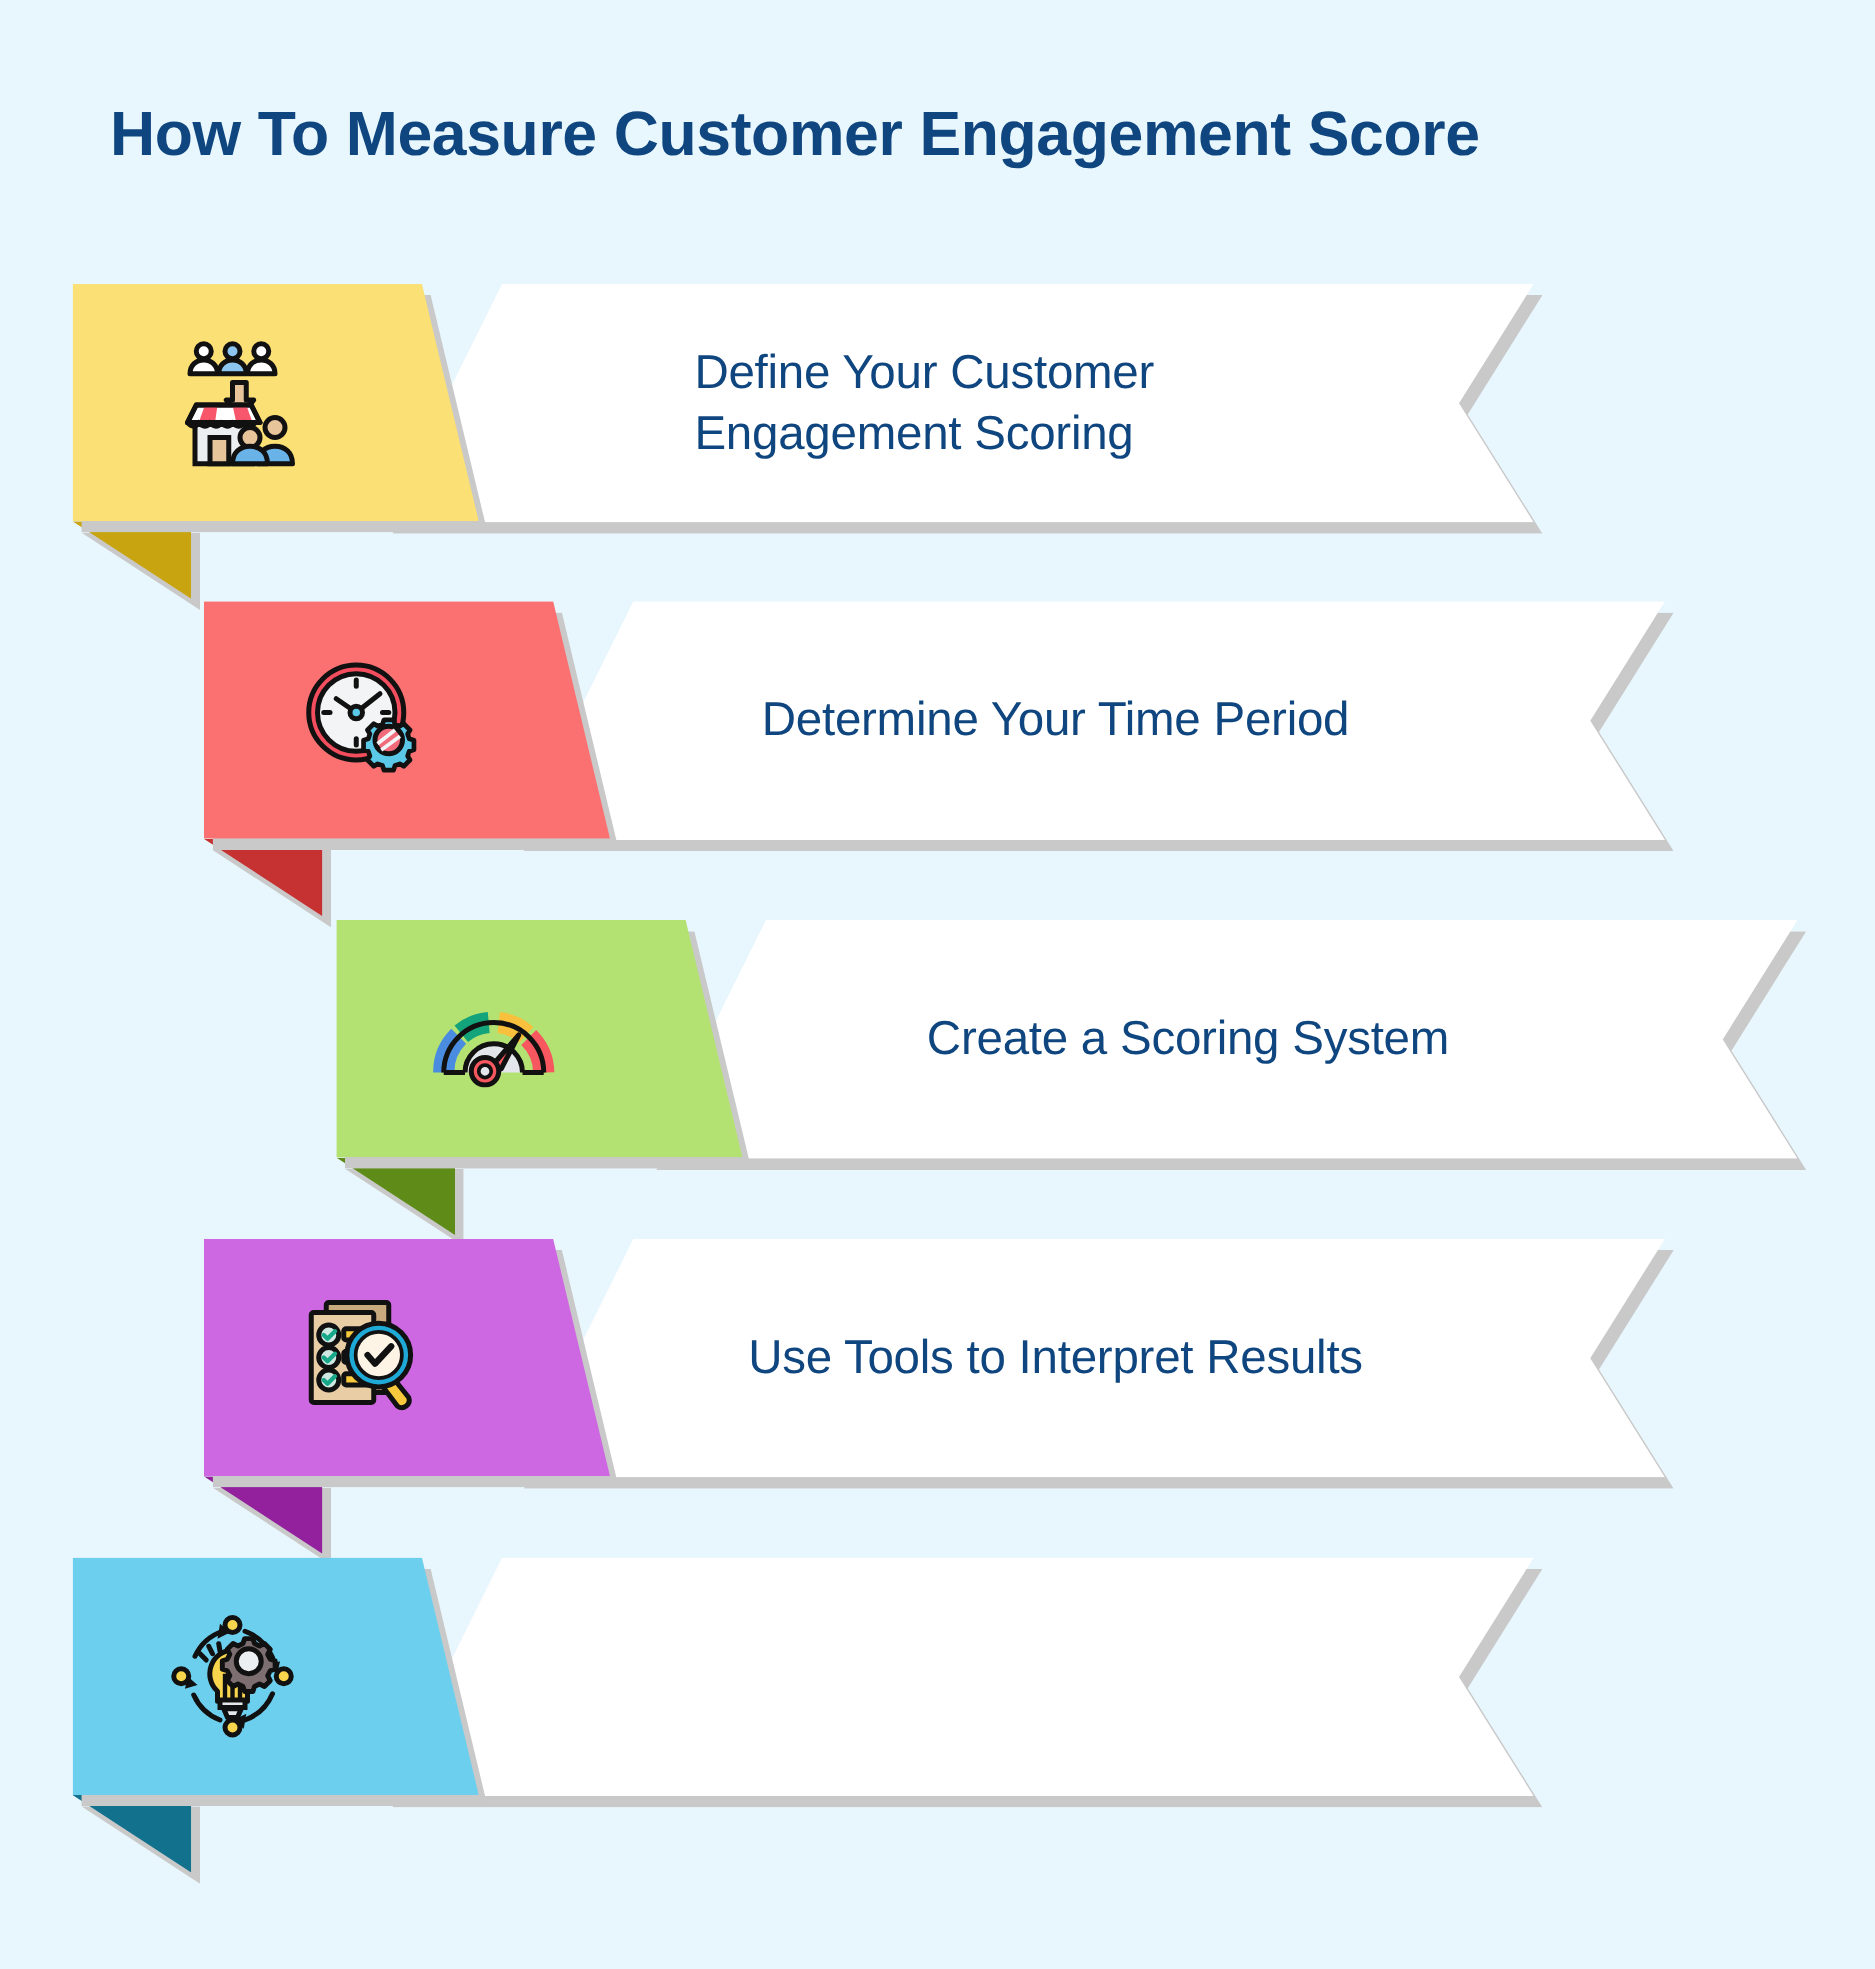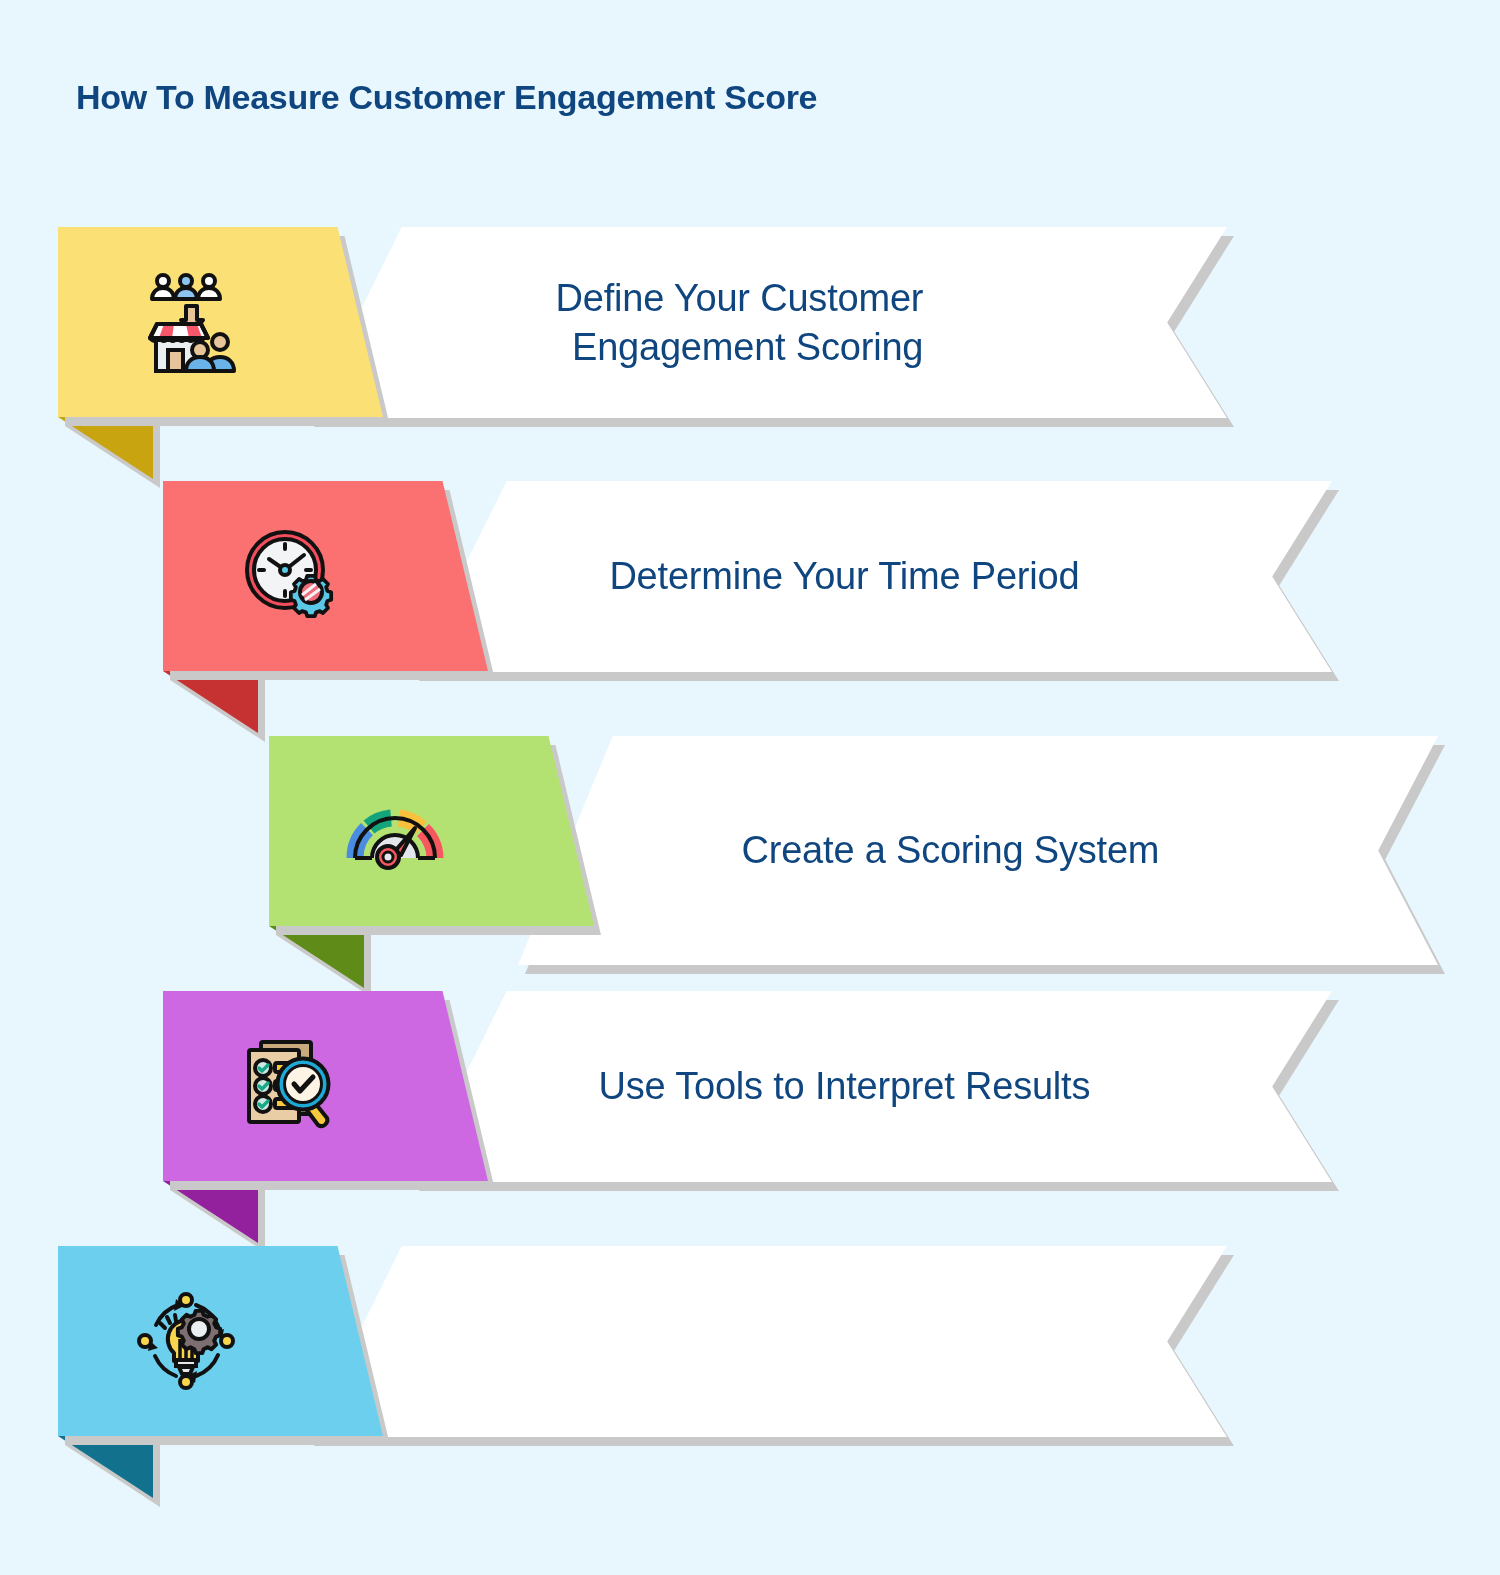--- a/index.html
+++ b/index.html
@@ -10,23 +10,23 @@
     width: 1500px;
     height: 1575px;
     background: #e8f7fd;
     font-family: "Liberation Sans", sans-serif;
     overflow: hidden;
     position: relative;
   }
 
   #page-title {
     position: absolute;
-    left: 76px;
+    left: 88px;
     top: 78px;
-    font-size: 34px;
+    font-size: 50px;
     font-weight: bold;
     color: #10467f;
     letter-spacing: -0.3px;
     white-space: nowrap;
   }
 
   .steps {
     position: absolute;
     left: 0;
     top: 0;
@@ -121,21 +121,21 @@
   }
   .banner-text {
     position: absolute;
     left: 0;
     top: 0;
     width: 89%;
     height: 100%;
     display: flex;
     align-items: center;
     justify-content: center;
-    text-align: right;
+    text-align: left;
     color: #10467f;
     font-size: 38px;
     line-height: 1.28;
     padding-left: 5%;
     box-sizing: border-box;
     letter-spacing: -0.2px;
   }
 </style>
 </head>
 <body>
@@ -227,21 +227,21 @@
             <path d="M-6 -25 L6 -25 L8 -19 L14 -17 L19 -20 L27 -12 L24 -7 L26 -1 L32 1 L32 13 L26 15 L24 21 L27 26 L19 34 L14 31 L8 33 L6 39 L-6 39 L-8 33 L-14 31 L-19 34 L-27 26 L-24 21 L-26 15 L-32 13 L-32 1 L-26 -1 L-24 -7 L-27 -12 L-19 -20 L-14 -17 L-8 -19 Z" transform="scale(0.63) translate(0,-7)" fill="#5bc8e8" stroke="#111" stroke-width="6" stroke-linejoin="round"></path>
             <circle cx="0" cy="-4" r="11" fill="#f26b7a" stroke="#111" stroke-width="4"></circle>
             <path d="M-9 -1 L5 -12 M-6 4 L9 -7" stroke="#f2f4f5" stroke-width="3"></path>
           </g>
         </svg>
       </div>
     </div>
   </div>
 
   <div class="step">
-    <div class="banner-wrap" style="left:518px; top:736px; width:920px; height:229px;">
+    <div class="banner-wrap" style="left:518px; top:736px; width:920px; height:191px;">
       <div class="banner-shadow"></div>
       <div class="banner"></div>
       <div class="banner-text">
         <div>
           <div>Create a Scoring System</div>
         </div>
       </div>
     </div>
     <div class="tile-wrap" style="left:269px; top:736px; width:325px; height:190px;">
       <div class="ribbon-shadow" style="top:190px;"></div>

